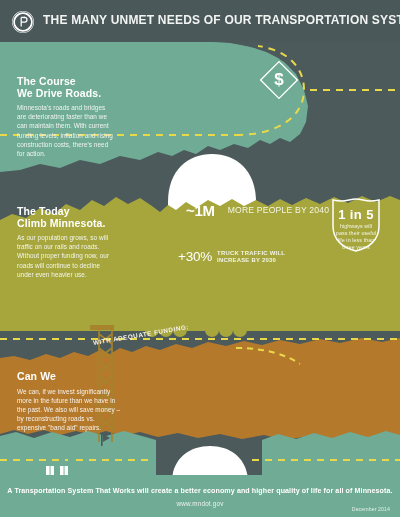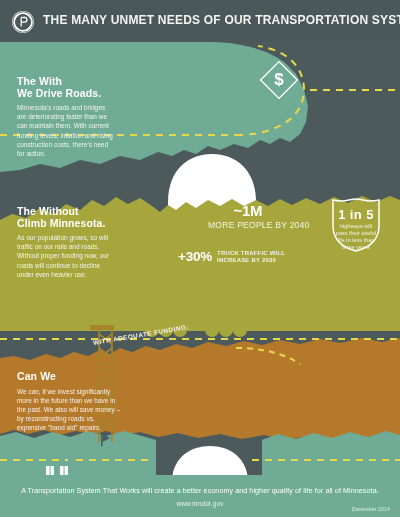--- a/index.html
+++ b/index.html
@@ -79,33 +79,33 @@
   .block-uphill{left:17px;top:206px;width:98px;}
   .block-uphill h2{color:#ffffff;}
   .block-uphill p{color:#f4f6ec;}
 
   .block-reverse{left:17px;top:342px;width:104px;margin-top:29px;}
   .block-reverse h2{color:#ffffff;}
   .block-reverse p{color:#f7f2ea;}
 
   
   .stat{position:absolute;z-index:28;display:flex;align-items:center;}
-  .stat-1m{left:186px;top:203px;flex-direction:column;}
+  .stat-1m{left:186px;top:203px;}
   .stat-1m .big{
     font-size:15px;font-weight:bold;color:#ffffff;letter-spacing:-0.3px;
     line-height:15px;
   }
   .stat-1m .small{
-    font-size:8.6px;color:#f3f5e6;margin-left:22px;letter-spacing:0.2px;
+    font-size:8.6px;color:#f3f5e6;margin-left:13px;letter-spacing:0.2px;
     line-height:15px;
   }
 
   .stat-30{left:178px;top:250px;}
   .stat-30 .big{
-    font-size:13.5px;font-weight:bold;color:#ffffff;letter-spacing:-0.2px;
+    font-size:13.5px;font-weight:normal;color:#ffffff;letter-spacing:-0.2px;
     line-height:14px;
     text-align:center;
   }
   .stat-30 .small{
     margin-left:5px;
     font-size:5.9px;line-height:7px;color:#f3f5e6;
     letter-spacing:0.25px;font-weight:bold;
     text-align:left;
   }
 
@@ -144,21 +144,21 @@
   }
 
   
   .footer{
     position:absolute;left:0;top:475px;width:400px;height:42px;
     background:#6fab95;
     z-index:40;
   }
   .footer-tagline{
     position:absolute;left:0;top:12px;width:400px;text-align:center;
-    font-size:7.1px;font-weight:normal;color:#ffffff;letter-spacing:0.1px;
+    font-size:7.1px;font-weight:bold;color:#ffffff;letter-spacing:0.1px;
   }
   .footer-url{
     position:absolute;left:0;top:25px;width:400px;text-align:center;
     font-size:6.3px;color:#eaf4ef;letter-spacing:0.2px;
   }
   .footer-date{
     position:absolute;right:10px;top:31px;
     font-size:5.2px;color:#e2efe8;letter-spacing:0.1px;
   }
 </style>
@@ -282,29 +282,29 @@
         <path d="M76,418 L150,418" stroke-dasharray="7 6"></path>
 
         <path d="M252,418 L400,418" stroke-dasharray="7 6"></path>
       </g>
 
     </svg>
   </div>
 
   <div class="block block-roads">
     <h2>
-      <span>The With</span><br>
+      <span>The Course</span><br>
       <span>We Drive Roads.</span>
     </h2>
     <p>Minnesota's roads and bridges are deteriorating faster than we can maintain them.  With current funding levels, inflation and rising construction costs, there's need for action.</p>
   </div>
 
   <div class="block block-uphill">
     <h2>
-      <span>The Without</span><br>
+      <span>The Today</span><br>
       <span>Climb Minnesota.</span>
     </h2>
     <p>As our population grows, so will traffic on our rails and roads. Without proper funding now, our roads will continue to decline under even heavier use.</p>
   </div>
 
   <div class="block block-reverse">
     <h2>
       <span>Can We</span><br>
     </h2>
     <p>We can, if we invest significantly more in the future than we have in the past. We also will save money – by reconstructing roads vs. expensive "band aid" repairs.</p>

